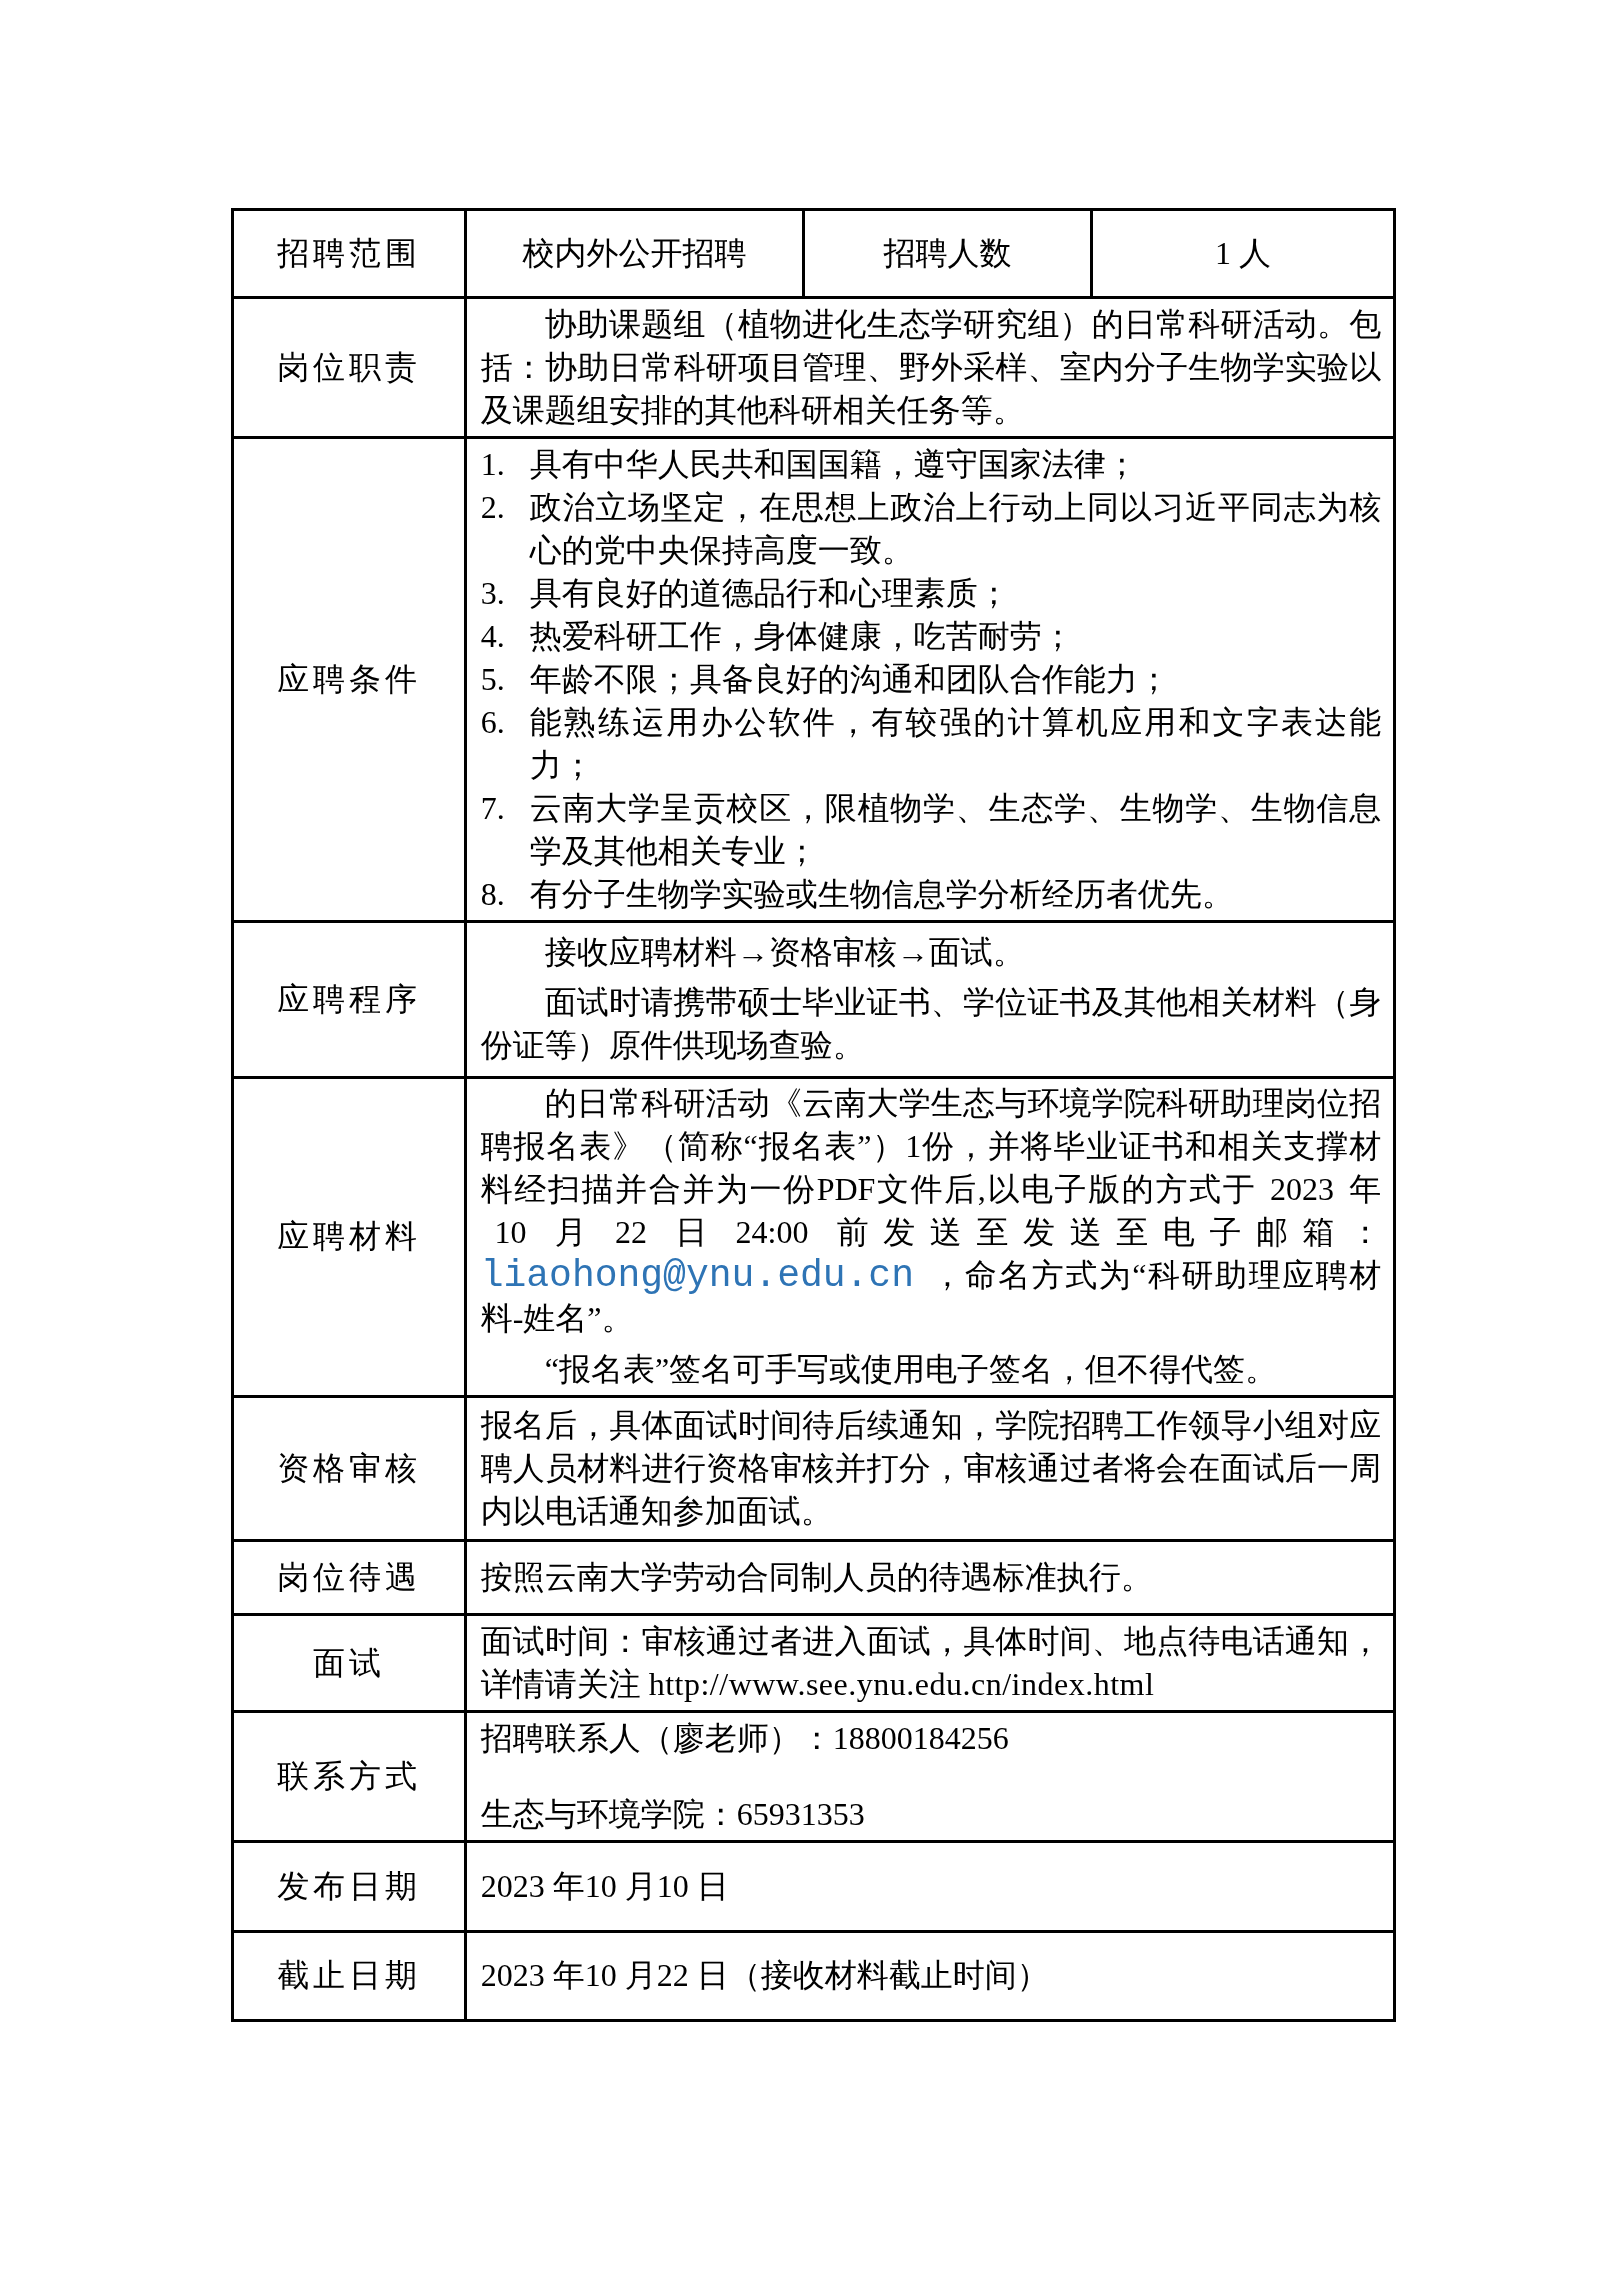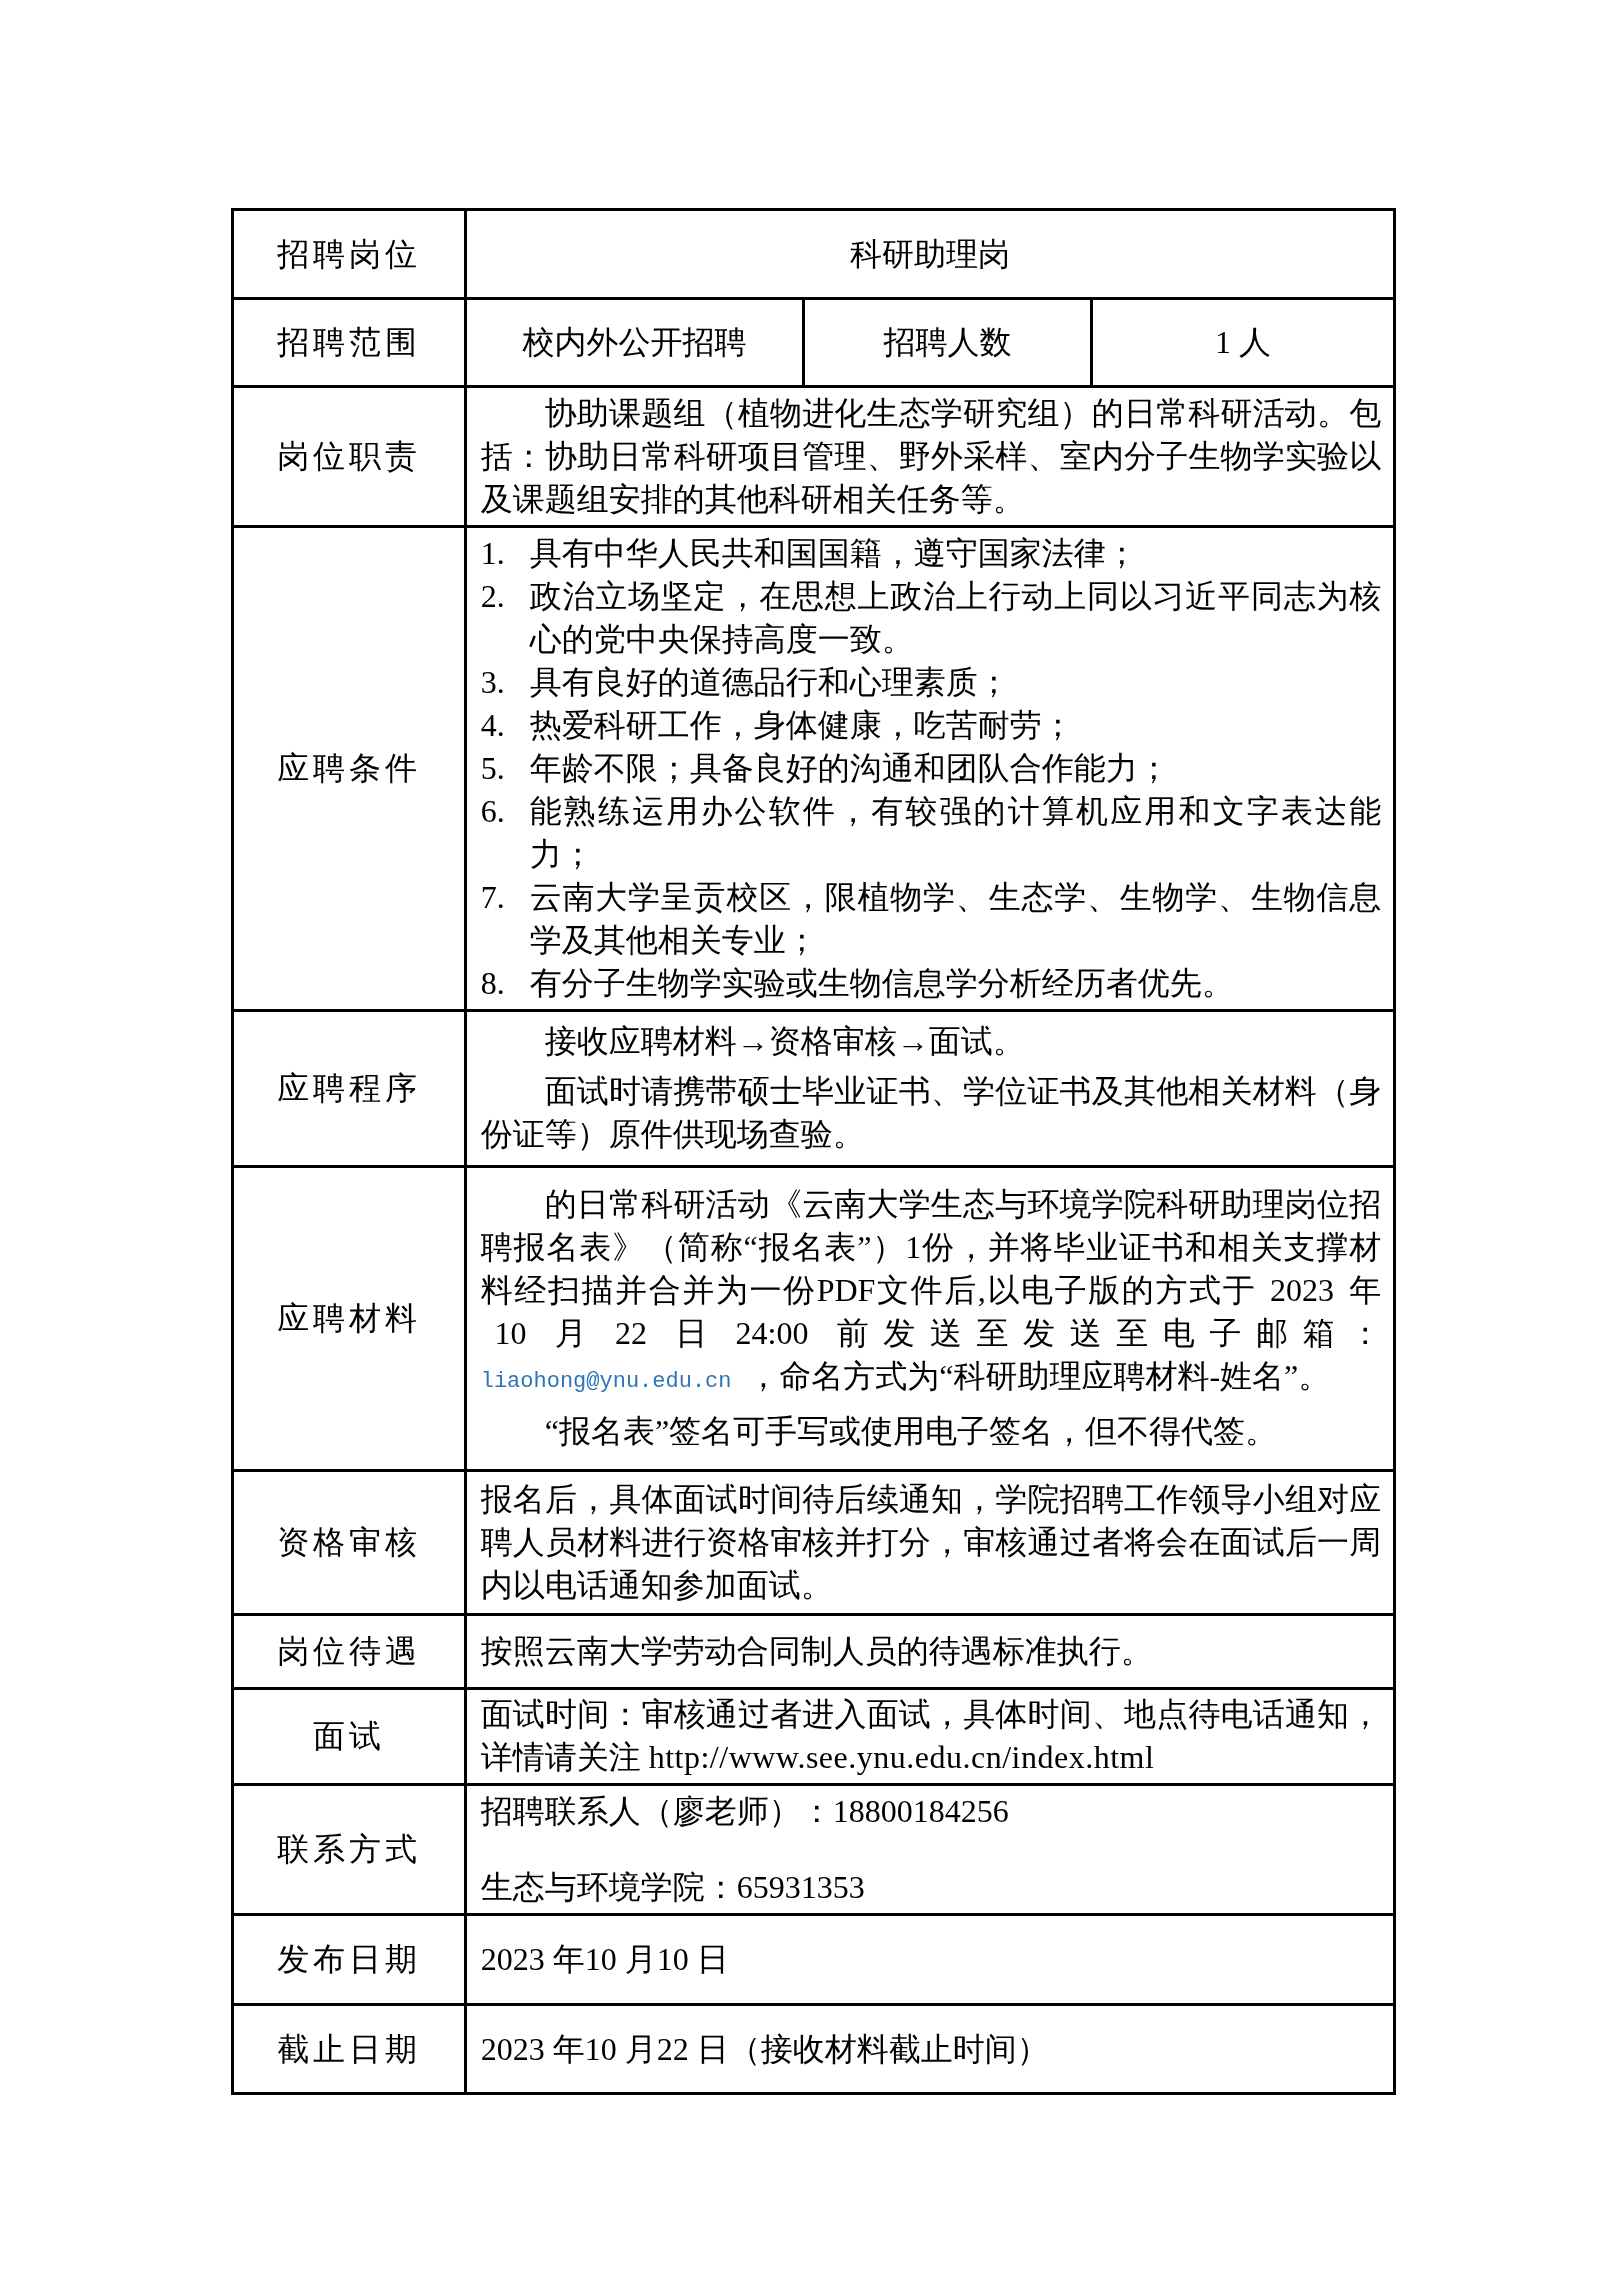--- a/index.html
+++ b/index.html
@@ -45,43 +45,39 @@
   .blank {
     text-underline-offset: 6.9px;
     padding: 0 13.7px;
     white-space: nowrap;
     margin-top: 34px;
   }
   a.email-link {
     color: #2E74B5;
     text-decoration: none;
     font-family: "Liberation Mono", "DejaVu Sans Mono", monospace;
-    font-size: 22px;
+    font-size: 38px;
     margin-right: 15.7px;
     cursor: pointer;
   }
   .url-text { letter-spacing: 0.5px; }
 </style>
 </head>
 <body>
 
 <div class="page">
   <table class="doc">
     <colgroup>
       <col style="width:233px">
       <col style="width:338px">
       <col style="width:288px">
       <col style="width:303px">
     </colgroup>
 
     <tbody>
-        <tr style="height:89px">
-      <td class="label-cell">招聘岗位</td>
-      <td class="center-cell" colspan="3">科研助理岗</td>
-    </tr>
 
     <tr style="height:88px">
       <td class="label-cell">招聘范围</td>
       <td class="center-cell">校内外公开招聘</td>
       <td class="center-cell">招聘人数</td>
       <td class="center-cell">1 人</td>
     </tr>
 
     <tr style="height:133px">
       <td class="label-cell">岗位职责</td>

